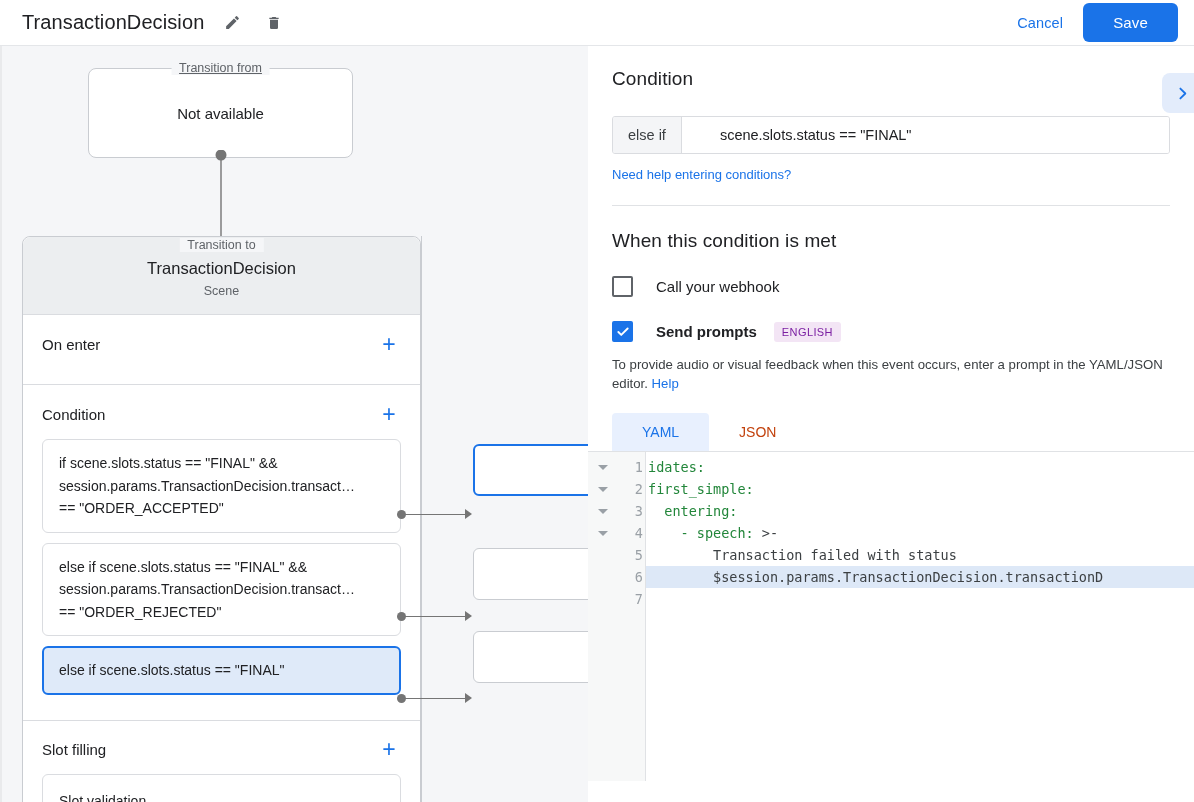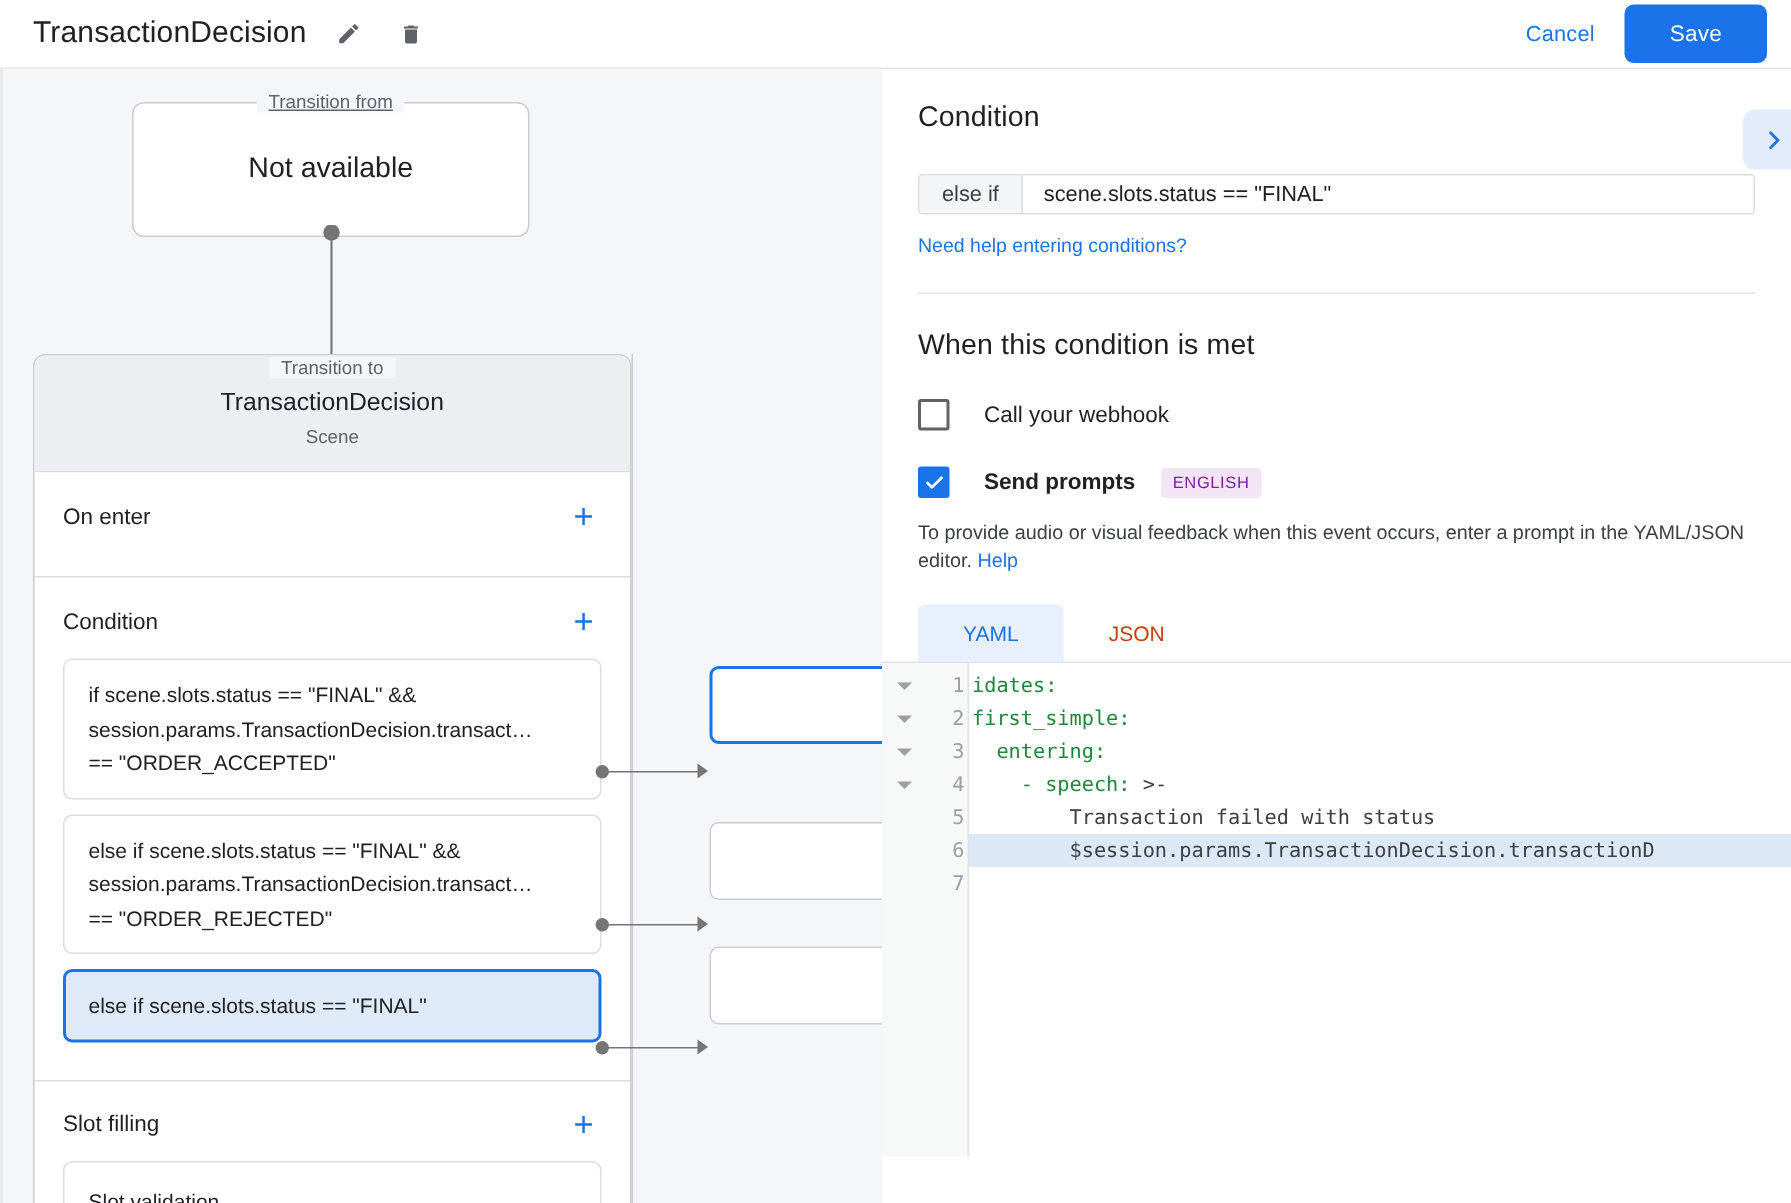--- a/index.html
+++ b/index.html
@@ -57,21 +57,21 @@
     position: absolute; top: -8px; left: 50%; transform: translateX(-50%);
     background: #f5f6f8; padding: 0 8px; font-size: 12.5px; color: #5f6368;
     white-space: nowrap;
     text-decoration: underline;
   }
   .transition-from {
     left: 86px; top: 22px; width: 265px; height: 90px;
   }
   .transition-from .fs-body {
     display: flex; align-items: center; justify-content: center; height: 100%;
-    font-size: 19px; color: #202124;
+    font-size: 15px; color: #202124;
   }
 
   .arrow-wrap { position: absolute; left: 212px; top: 104px; width: 16px; height: 120px; }
   .scene-card {
     position: absolute; left: 20px; top: 190px; width: 399px;
     border: 1px solid #c9ccd1; border-radius: 8px 8px 0 0;
     background: #ffffff;
   }
   .scene-head {
     background: #eceef0; border-radius: 8px 8px 0 0; padding: 22px 0 16px;
@@ -144,21 +144,21 @@
   }
   .chev-btn {
     position: absolute; right: -8px; top: 27px; width: 40px; height: 40px;
     background: #e3ecfb; border-radius: 8px;
     display: flex; align-items: center; justify-content: center; cursor: pointer;
   }
   .chev-btn svg { stroke: #1a73e8; }
 
   .cond-input-row {
     display: flex; margin-top: 26px; border: 1px solid #dadce0;
-    border-radius: 3px; height: 27px; overflow: hidden;
+    border-radius: 3px; height: 38px; overflow: hidden; gap: 24px;
   }
   .cond-prefix {
     background: #f4f5f7; border-right: 1px solid #dadce0;
     display: flex; align-items: center; padding: 0 15px;
     font-size: 14.5px; color: #3c4043; white-space: nowrap;
   }
   .cond-value {
     flex: 1; border: none; outline: none; font-size: 14.5px;
     color: #202124; padding: 0 14px; font-family: inherit; background: #fff;
   }

